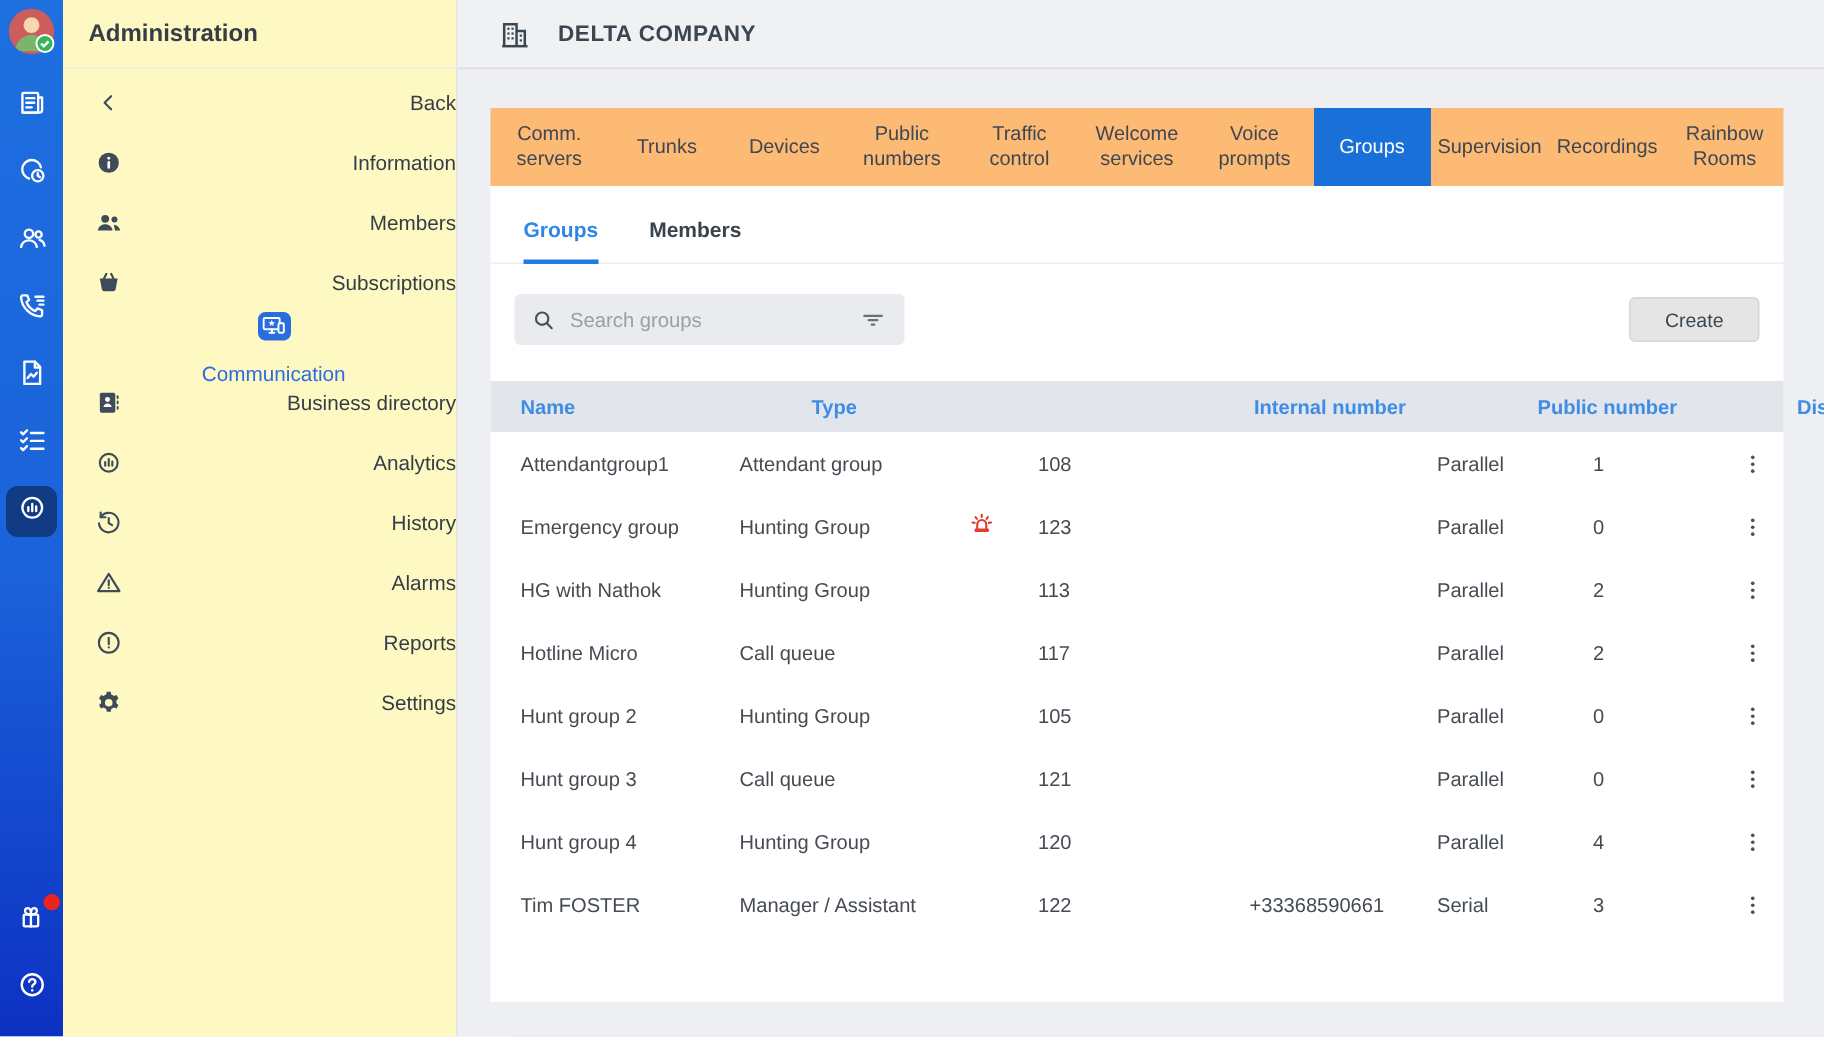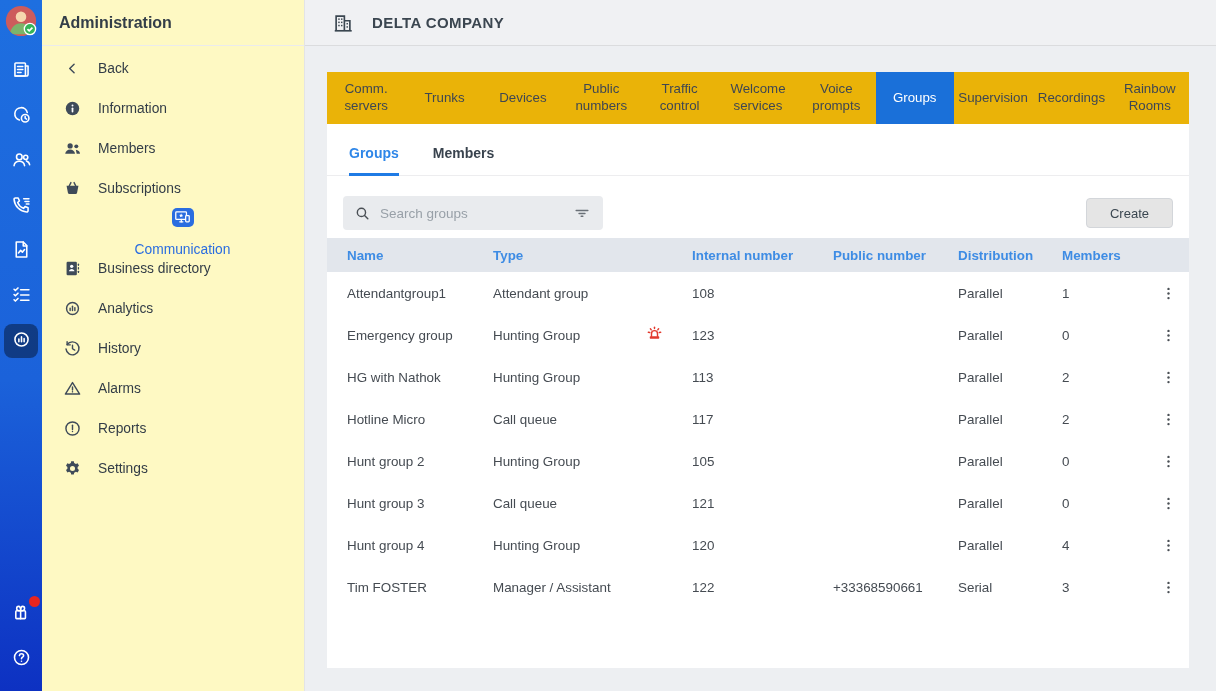--- a/index.html
+++ b/index.html
@@ -17,39 +17,39 @@
   .rail-item svg { width:21px; height:21px; }
   .rail-spacer { flex:1; }
   .badge-dot { position:absolute; top:-1px; right:-2px; width:11px; height:11px; border-radius:50%; background:#e8251f; }
 
   
   .sidebar { width:263px; flex:0 0 263px; background:#fef9c3; border-right:1px solid #e3e4e6; }
   .sidebar-header { height:46px; display:flex; align-items:center; padding-left:17px;
     border-bottom:1px solid #ebebed; font-size:16px; font-weight:700; color:#333e48; }
   .menu { padding-top:2px; }
   .menu-item { height:40px; display:flex; align-items:center; padding-left:19px; gap:15px;
-    font-size:13.8px; color:#333d47; cursor:pointer; }
+    font-size:13.8px; color:#333d47; cursor:pointer;justify-content:space-between; }
   .menu-item .mi-icon { width:22px; height:22px; display:flex; align-items:center; justify-content:center; color:#3f4b59; }
   .menu-item .mi-icon svg { width:19px; height:19px; }
   .menu-item.active { color:#2a6de0;flex-direction:column; }
   .comm-badge { width:22px; height:22px; background:#2a6de0; border-radius:5px;
     display:flex; align-items:center; justify-content:center; }
   .comm-badge svg { width:18px; height:18px; }
 
   
   .main { flex:1; display:flex; flex-direction:column; background:#edeff2; }
   .main-header { height:46px; flex:0 0 46px; background:#f0f1f3; border-bottom:1px solid #dbdcde;
     display:flex; align-items:center; padding-left:27px; gap:18px; }
   .main-header .b-icon { color:#3a4650; width:22px; height:22px; }
   .main-header .b-icon svg{ width:22px; height:22px; }
   .company-name { font-size:15px; font-weight:700; color:#3b4650; letter-spacing:.4px; }
 
   .content { padding:26px 27px 0 22px; }
   .card { width:862px; }
-  .tabbar { display:flex; height:52px; background:#eab308; }
+  .tabbar { display:flex; height:52px; background:#fdba74; }
   .tab { flex:1; display:flex; align-items:center; justify-content:center; text-align:center;
     font-size:13.3px; line-height:1.25; color:#3f4752; cursor:pointer; padding:0 4px; }
   .tab.active { background:#1a70d9; color:#fff; }
 
   .card-body { background:#fff; height:544px; }
   .subtabs { display:flex; gap:34px; padding-left:22px; height:52px; align-items:flex-end;
     border-bottom:1px solid #ededef; }
   .subtab { font-size:14px; font-weight:700; color:#39434e; padding-bottom:12px; cursor:pointer;
     border-bottom:3px solid transparent; margin-bottom:-1px; }
   .subtab.active { color:#2e86e8; border-bottom-color:#1f7be5; }
@@ -62,22 +62,22 @@
   .search-box input { flex:1; border:none; outline:none; background:transparent;
     font-size:13.5px; color:#3a424a; font-family:"Liberation Sans", sans-serif; }
   .search-box input::placeholder { color:#98a0a8; }
   .filter-btn { color:#6a7077; width:20px; height:20px; cursor:pointer; }
   .filter-btn svg { width:20px; height:20px; }
   .create-btn { height:30px; padding:0 23px; background:#e5e5e5; border:1px solid #d3d6da; border-radius:4px;
     font-size:13px; color:#3a4650; cursor:pointer; font-family:Liberation Sans, sans-serif; }
 
   .grid-cols { display:grid; grid-template-columns:146px 152px 47px 141px 125px 104px 96px 1fr;
     align-items:center; padding-left:20px; }
-  .table-header { margin-top:8px; background:#e2e6ec; height:34px;
-    color:#3e8ce4; font-weight:700; font-size:13.4px; }
+  .table-header { margin-top:24px; background:#e2e6ec; height:34px;
+    color:#3e8ce4; font-weight:700; font-size:13.4px;gap:48px; }
   .table-row { height:42px; color:#454b52; font-size:13.4px; }
   .cell-alarm { display:flex; align-items:center; }
   .cell-alarm svg { width:19px; height:19px; }
   .kebab { width:20px; height:20px; color:#4a4f55; cursor:pointer; display:flex; align-items:center; justify-content:center; }
   .kebab svg { width:17px; height:17px; }
 </style>
 </head>
 <body>
 
 <div class="app">

